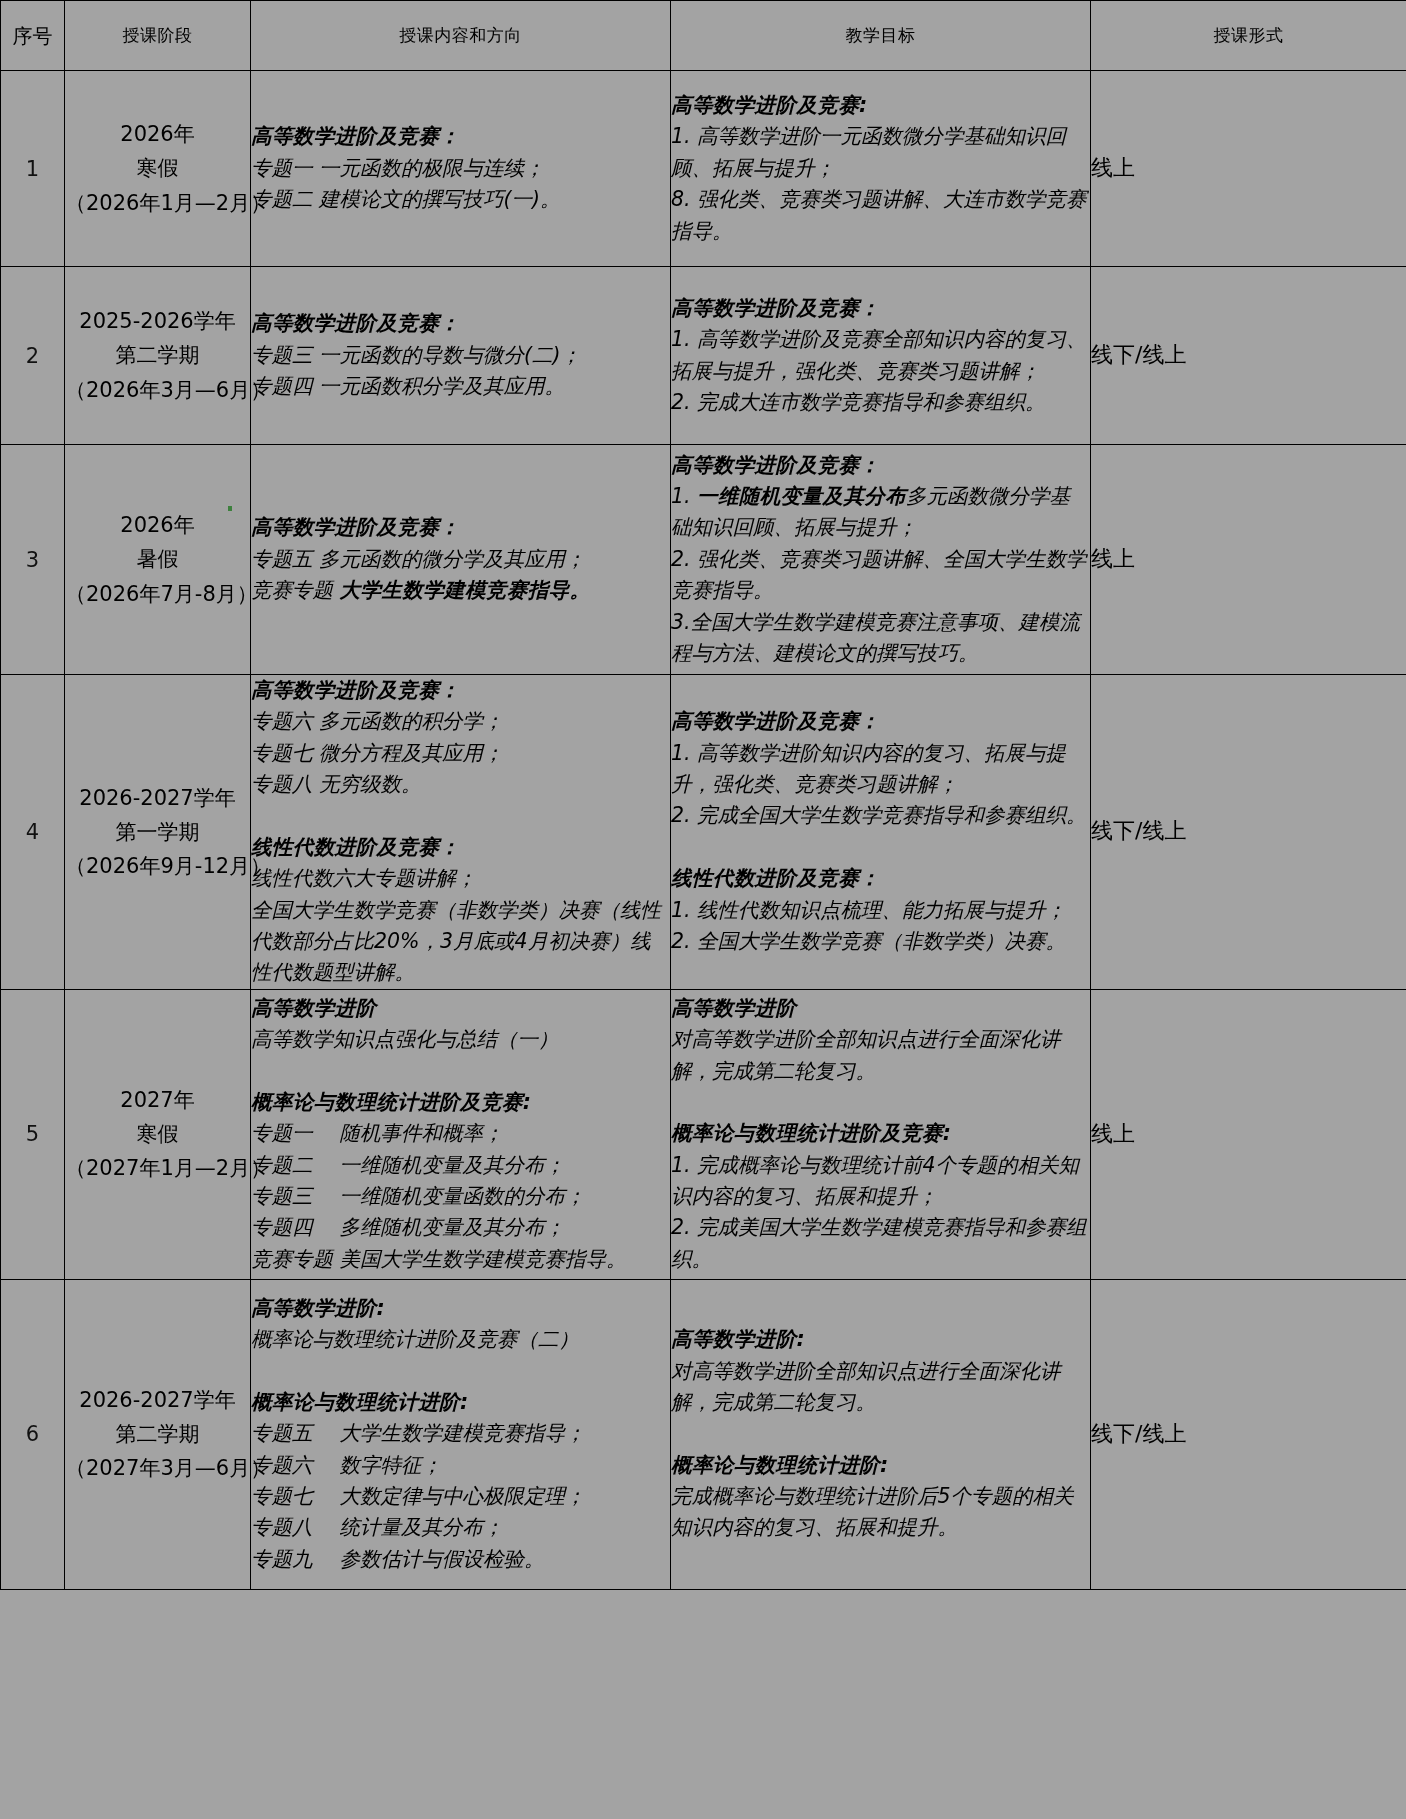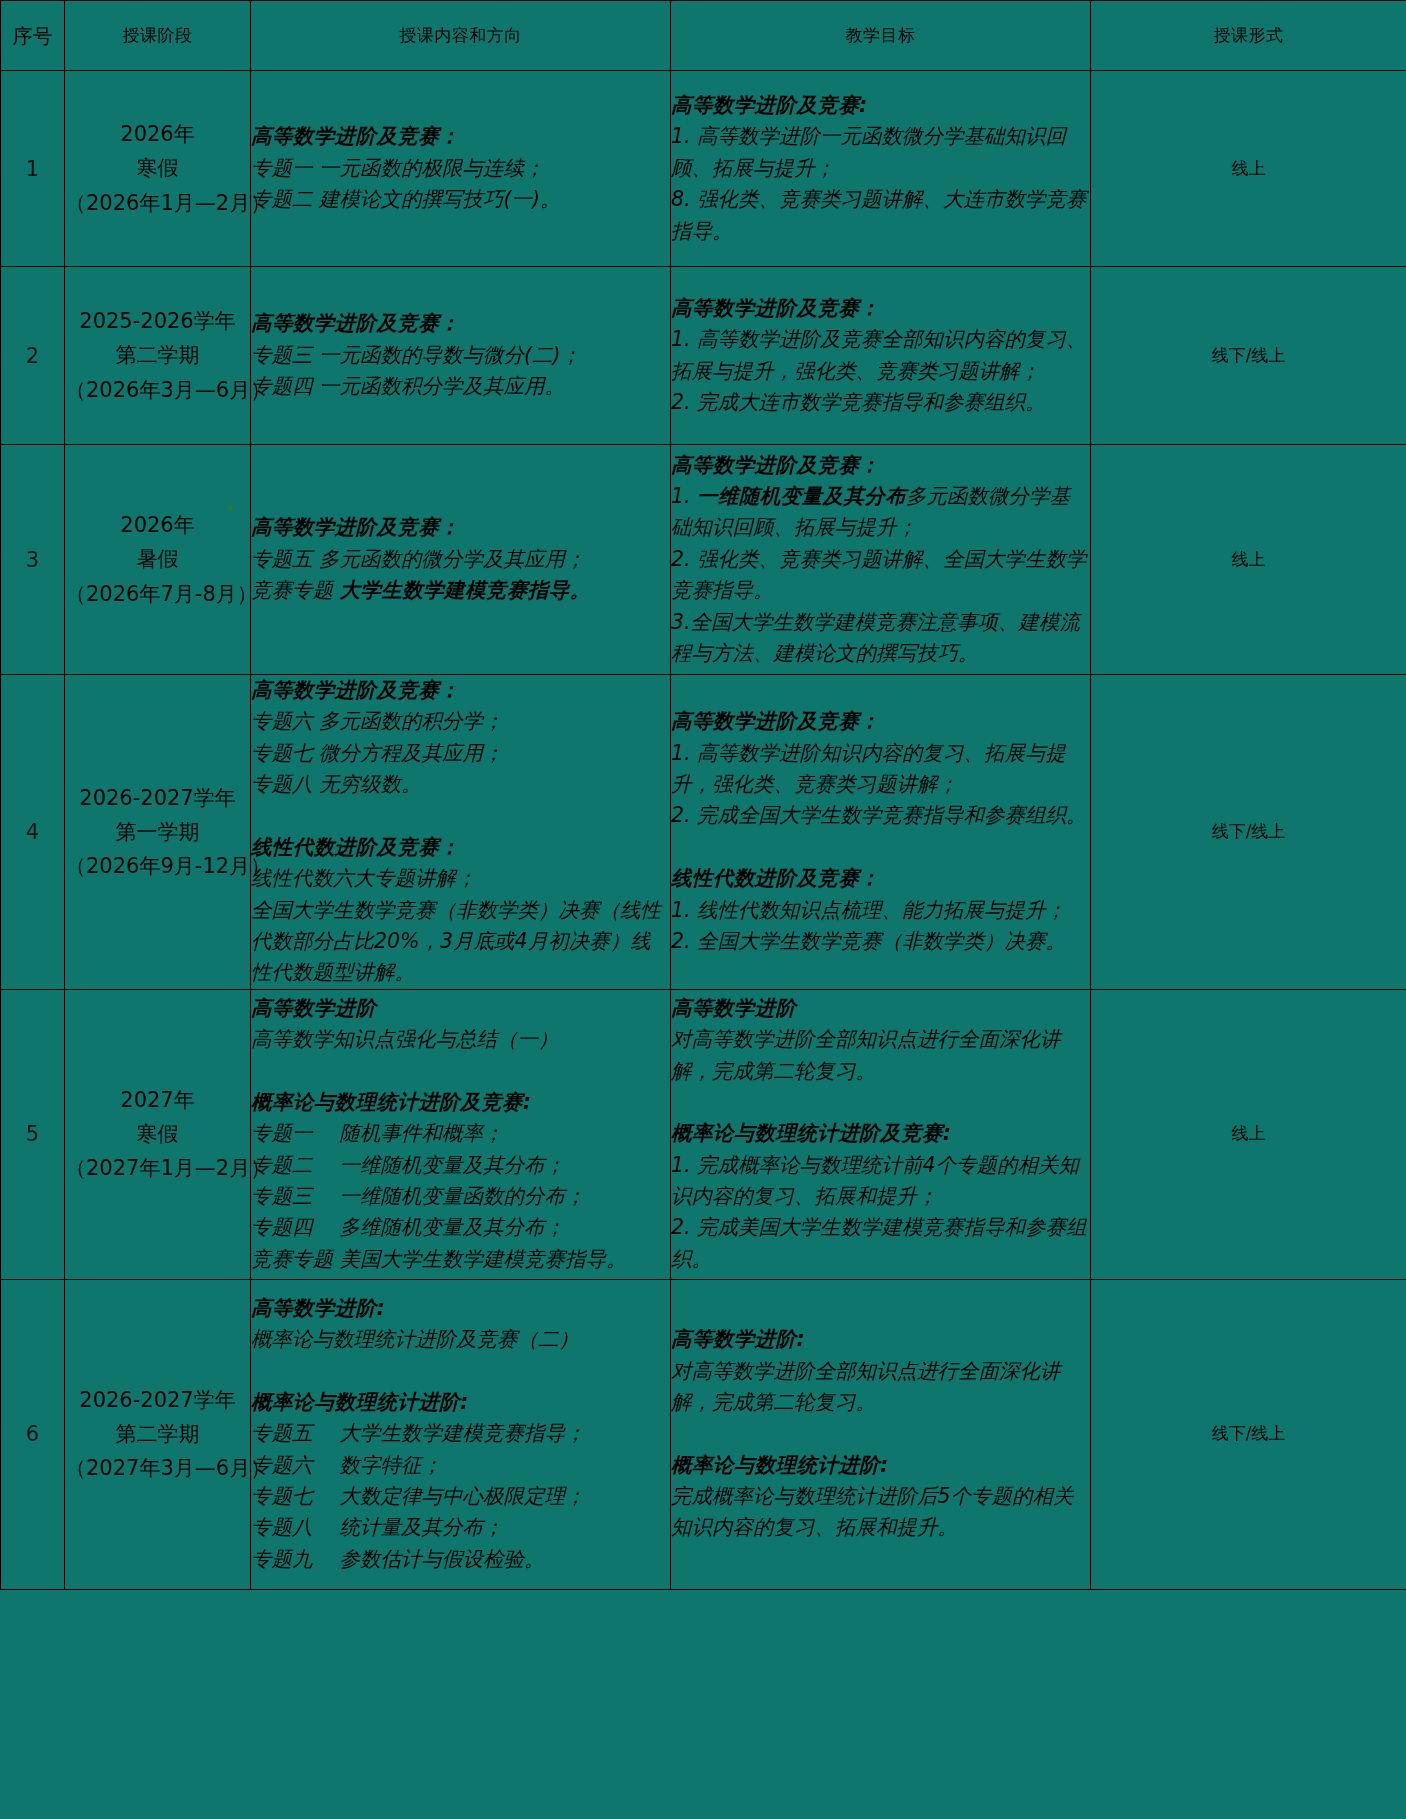--- a/index.html
+++ b/index.html
@@ -8,21 +8,21 @@
     background: #ffffff;
   }
   body {
     font-family: "DejaVu Sans", "Liberation Sans", sans-serif;
     color: #000000;
   }
   #page {
     width: 1406px;
     min-height: 1819px;
     position: relative;
-    background: #0f766e;
+    background: #a3a3a3;
     box-sizing: border-box;
     padding: 0;
   }
   table.plan {
     border-collapse: collapse;
     table-layout: fixed;
     width: 1406px;
     margin: 0;
   }
   table.plan td, table.plan th {
@@ -53,22 +53,22 @@
     font-size: 21px;
     color: #111;
   }
   td.cell-stage {
     text-align: center;
     font-size: 21px;
     line-height: 1.62;
     padding: 6px 4px;
   }
   td.cell-form {
-    text-align: center;
-    font-size: 17px;
+    text-align: left;
+    font-size: 22px;
     line-height: 1.4;
   }
   td.cell-content, td.cell-goal {
     vertical-align: middle;
     padding: 10px 6px 10px 10px;
     font-size: 20.5px;
     line-height: 1.53;
   }
   td.cell-goal { padding-left: 12px; }
 

